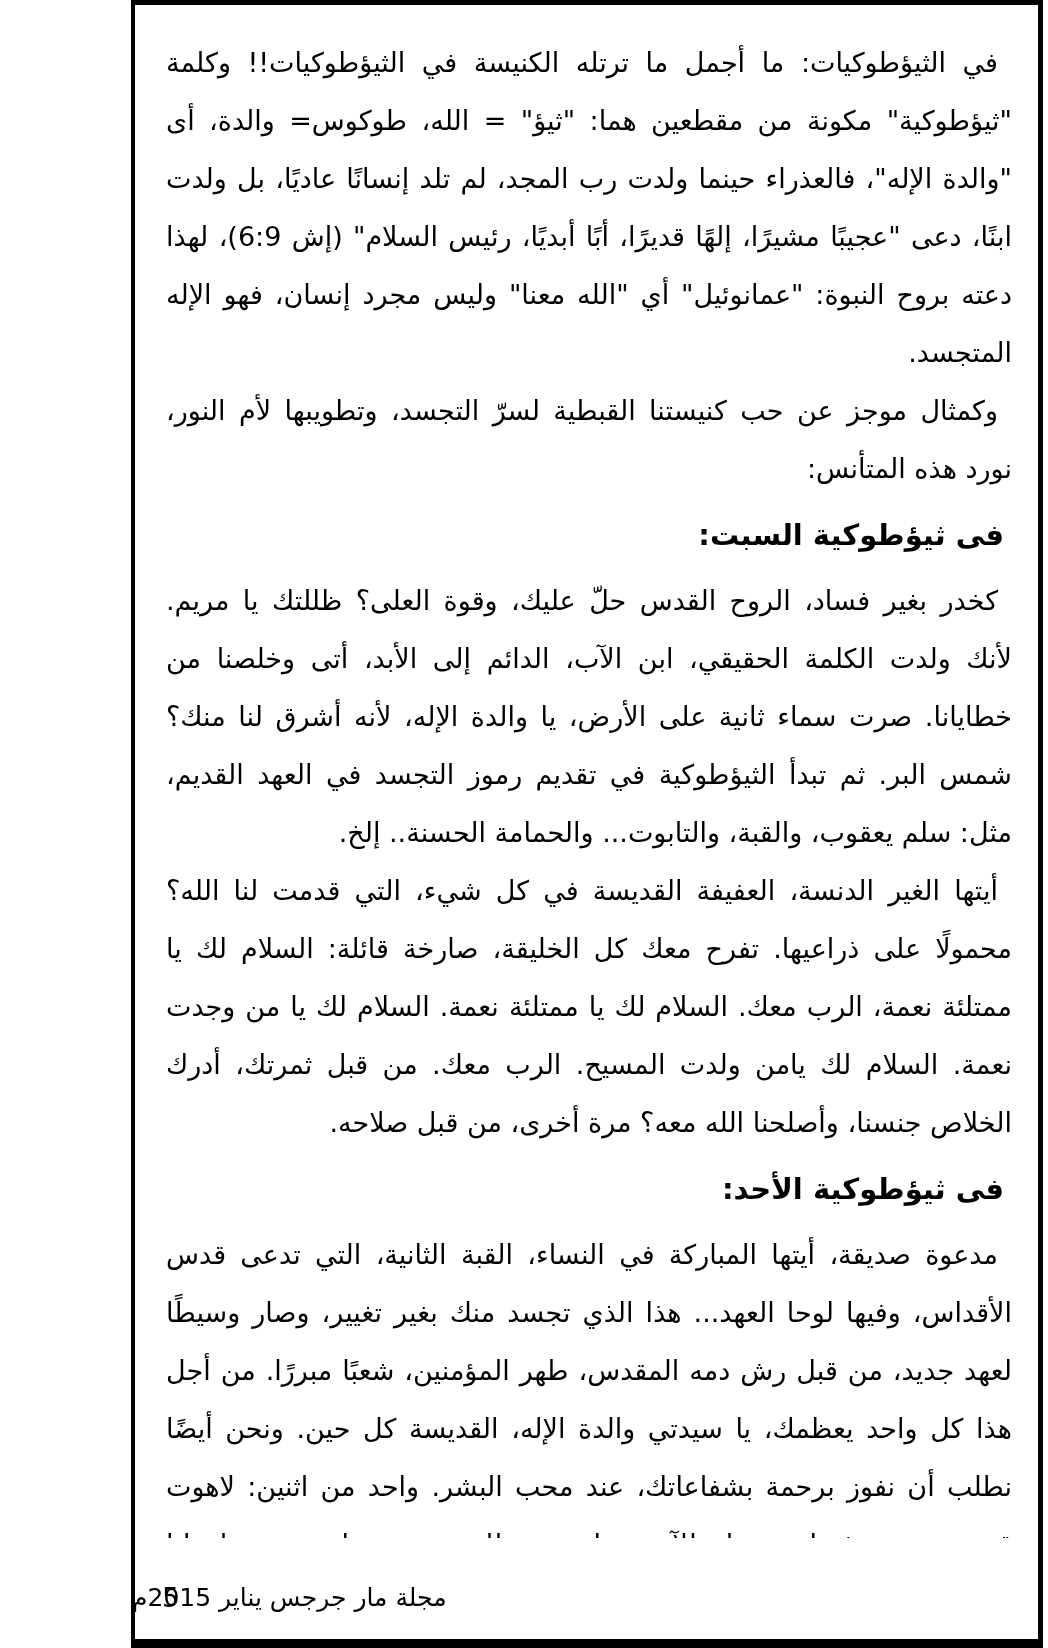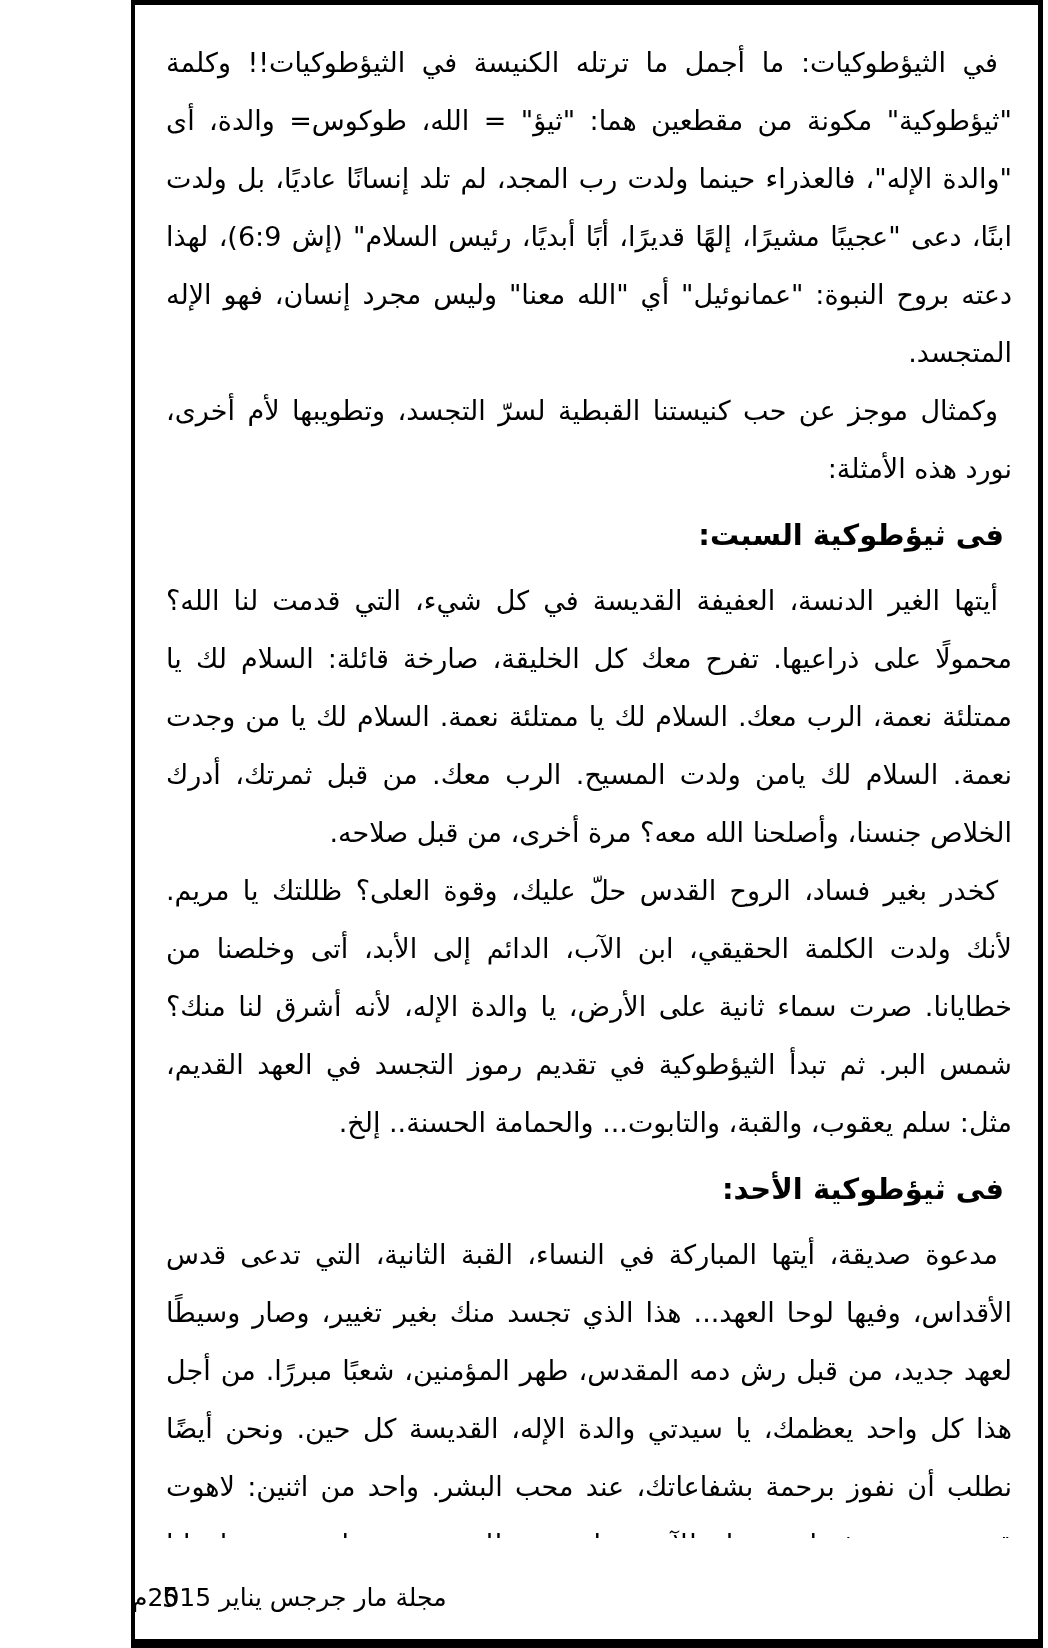--- a/index.html
+++ b/index.html
@@ -70,24 +70,24 @@
 </style>
 </head>
 <body>
 
 <div class="page">
 
   <div class="frame"></div>
 
   <div class="content">
     <p class="para">في الثيؤطوكيات: ما أجمل ما ترتله الكنيسة في الثيؤطوكيات!! وكلمة "ثيؤطوكية" مكونة من مقطعين هما: "ثيؤ" = الله، طوكوس= والدة، أى "والدة الإله"، فالعذراء حينما ولدت رب المجد، لم تلد إنسانًا عاديًا، بل ولدت ابنًا، دعى "عجيبًا مشيرًا، إلهًا قديرًا، أبًا أبديًا، رئيس السلام" (إش 6:9)، لهذا دعته بروح النبوة: "عمانوئيل" أي "الله معنا" وليس مجرد إنسان، فهو الإله المتجسد.</p>
-    <p class="para">وكمثال موجز عن حب كنيستنا القبطية لسرّ التجسد، وتطويبها لأم أخرى، نورد هذه الأمثلة:</p>
+    <p class="para">وكمثال موجز عن حب كنيستنا القبطية لسرّ التجسد، وتطويبها لأم النور، نورد هذه المتأنس:</p>
     <h2 class="heading">فى ثيؤطوكية السبت:</h2>
+    <p class="para">كخدر بغير فساد، الروح القدس حلّ عليك، وقوة العلى؟ ظللتك يا مريم. لأنك ولدت الكلمة الحقيقي، ابن الآب، الدائم إلى الأبد، أتى وخلصنا من خطايانا. صرت سماء ثانية على الأرض، يا والدة الإله، لأنه أشرق لنا منك؟ شمس البر. ثم تبدأ الثيؤطوكية في تقديم رموز التجسد في العهد القديم، مثل: سلم يعقوب، والقبة، والتابوت... والحمامة الحسنة.. إلخ.</p>
     <p class="para">أيتها الغير الدنسة، العفيفة القديسة في كل شيء، التي قدمت لنا الله؟ محمولًا على ذراعيها. تفرح معك كل الخليقة، صارخة قائلة: السلام لك يا ممتلئة نعمة، الرب معك. السلام لك يا ممتلئة نعمة. السلام لك يا من وجدت نعمة. السلام لك يامن ولدت المسيح. الرب معك. من قبل ثمرتك، أدرك الخلاص جنسنا، وأصلحنا الله معه؟ مرة أخرى، من قبل صلاحه.</p>
-    <p class="para">كخدر بغير فساد، الروح القدس حلّ عليك، وقوة العلى؟ ظللتك يا مريم. لأنك ولدت الكلمة الحقيقي، ابن الآب، الدائم إلى الأبد، أتى وخلصنا من خطايانا. صرت سماء ثانية على الأرض، يا والدة الإله، لأنه أشرق لنا منك؟ شمس البر. ثم تبدأ الثيؤطوكية في تقديم رموز التجسد في العهد القديم، مثل: سلم يعقوب، والقبة، والتابوت... والحمامة الحسنة.. إلخ.</p>
     <h2 class="heading">فى ثيؤطوكية الأحد:</h2>
     <p class="para">
       <span>مدعوة صديقة، أيتها المباركة في النساء، القبة الثانية، التي تدعى قدس الأقداس، وفيها لوحا العهد... هذا الذي تجسد منك بغير تغيير، وصار وسيطًا لعهد جديد، من قبل رش دمه المقدس، طهر المؤمنين، شعبًا مبررًا. من أجل هذا كل واحد يعظمك، يا سيدتي والدة الإله، القديسة كل حين. ونحن أيضًا نطلب أن نفوز برحمة بشفاعاتك، عند محب البشر. واحد من اثنين: لاهوت قدوس، بغير فساد، مساوٍ للآب، وناسوت طاهر، بغير مباضعة، مساوٍ لنا كالتدبير. هذا الذي أخذه منك، أيتها الغير الدنسة، واتحد به كأقنوم. أنت هي القسط الذهب النقي، الذي المن مخفي في وسطه، خبز الحياة الذي نزل من السماء، وأعطى الحياة للعالم. الإله الحق من الإله الحق، الذي تجسد منك، بغير تغيير. أنت هي المجمرة الذهب النقي، الحاملة جمر</span>
       
       
     </p>
   </div>
 
   <div class="footer">
     <span class="journal">مجلة مار جرجس يناير 2015م</span>

